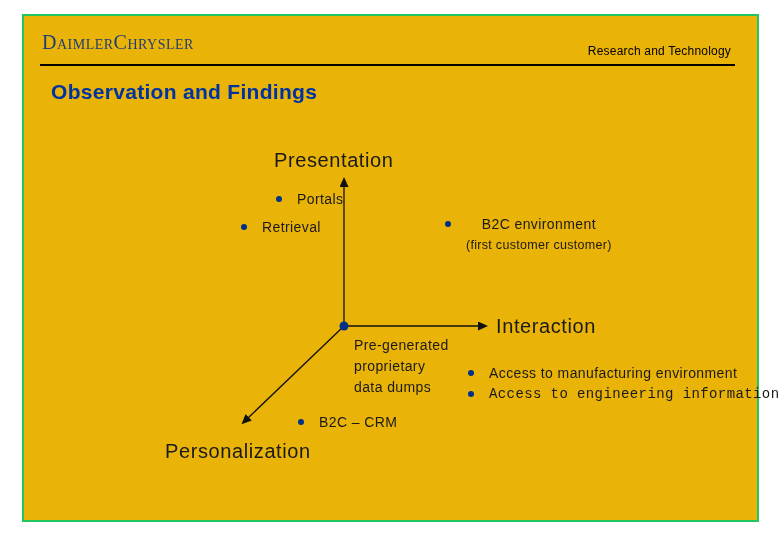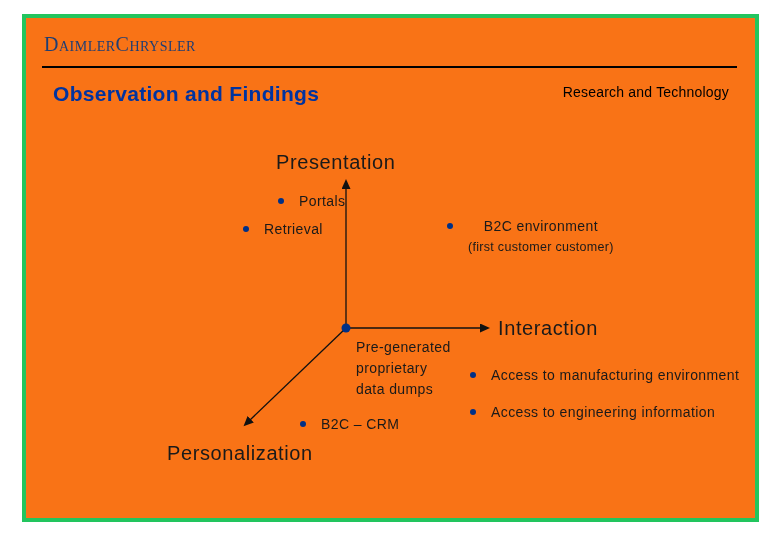--- a/index.html
+++ b/index.html
@@ -6,41 +6,40 @@
   html, body {
     width: 780px; height: 540px;
     background: #ffffff;
     font-family: "Liberation Sans", "DejaVu Sans", sans-serif;
     overflow: hidden;
   }
   .slide {
     position: absolute;
     left: 22px; top: 14px;
     width: 737px; height: 508px;
-    background: #f97316;
-    border: 4px solid #22c55e;
+    background: #eab308;
+    border: 2px solid #22c55e;
   }
   
   .logo {
     position: absolute; left: 18px; top: 15px;
     font-family: "Liberation Serif", "DejaVu Serif", serif;
     font-variant: small-caps;
     font-size: 20px;
     letter-spacing: 0.5px;
     color: #1f3e74;
     font-weight: 500;
     white-space: nowrap;
   }
   .dept {
     position: absolute; right: 26px; top: 28px;
-    font-size: 14px;
+    font-size: 12px;
     color: #000000;
     letter-spacing: 0.2px;
     white-space: nowrap;
-    margin-top: 38px;
   }
   .header-rule {
     position: absolute; left: 16px; top: 48px;
     width: 695px; height: 2px;
     background: #000000;
   }
   .page-title {
     position: absolute; left: 27px; top: 64px;
     font-size: 21px;
     font-weight: bold;
@@ -137,21 +136,21 @@
         <div>proprietary</div>
         <div>data dumps</div>
       </span>
     </div>
 
     <div class="d-item" style="left:444px; top:347px;">
       <span class="dot"></span>
       <span>Access to manufacturing environment</span>
     </div>
 
-    <div class="d-item" style="left:444px; top:384px;">
+    <div class="d-item" style="left:444px; top:368px;font-family:Liberation Mono, monospace;">
       <span class="dot"></span>
       <span>Access to engineering information</span>
     </div>
 
     <div class="d-item" style="left:274px; top:396px;">
       <span class="dot"></span>
       <span>B2C – CRM</span>
     </div>
 
   </div>

